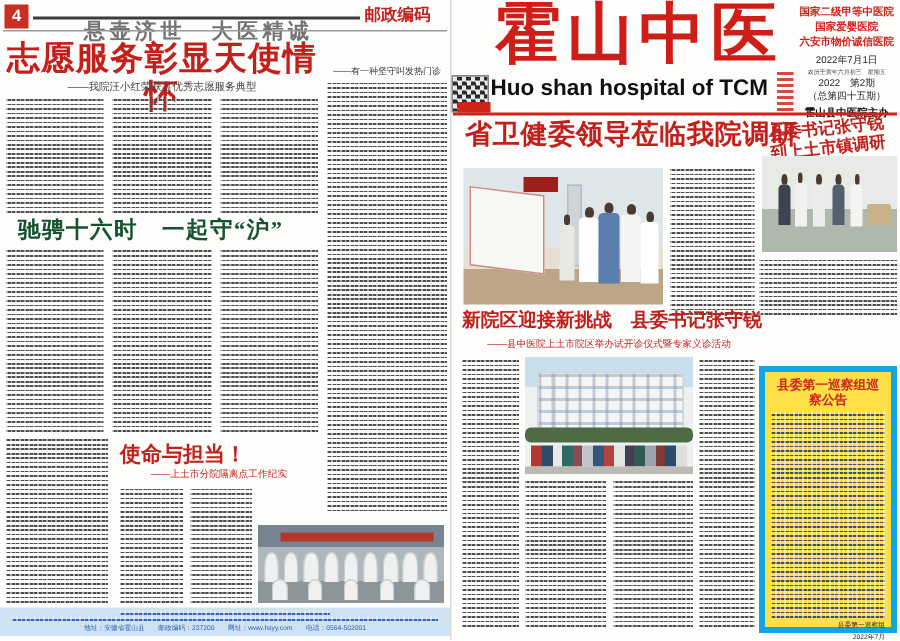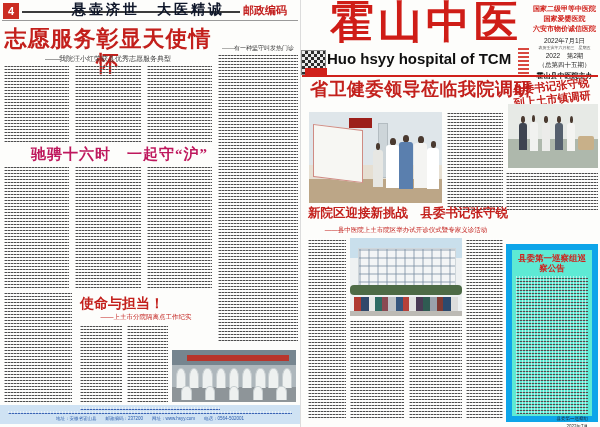--- a/index.html
+++ b/index.html
@@ -14,31 +14,31 @@
       repeating-linear-gradient(90deg, rgba(255,255,255,.5) 0 1px, transparent 1px 3px),
       repeating-linear-gradient(0deg, #3a64b5 0 1px, transparent 1px 3px);}
   .mtr{background:repeating-linear-gradient(0deg, rgba(210,40,30,.85) 0 2px, transparent 2px 4px);}
   .cols{display:flex;gap:6px;}
   .cols .mt{flex:1;}
 
   
   .pg-num{left:3px;top:3px;width:16px;height:16px;background:#cb2d22;color:#fff;
           font:700 11px/16px "Liberation Sans",sans-serif;text-align:center;}
   .hdr-midline{left:22px;top:11px;width:218px;height:2px;background:#3c3c3c;}
-  .motto{left:40px;top:1px;width:185px;text-align:right;font:700 14px/18px "Liberation Serif",serif;
-         color:#0f172a;letter-spacing:3px;}
+  .motto{left:40px;top:13px;width:185px;text-align:center;font:700 14px/18px "Liberation Serif",serif;
+         color:#737373;letter-spacing:3px;}
   .corner{left:243px;top:3px;width:55px;font:700 11px/14px "Liberation Serif",serif;color:#c3201f;}
   .hdr-rule{left:2px;top:20px;width:296px;height:1px;background:#9a9a9a;}
 
   .a1-title{left:4px;top:26px;width:208px;font:900 22px/1.15 "Liberation Serif",serif;
             color:#c3201c;text-align:center;letter-spacing:1px;}
   .a1-sub{left:8px;top:55px;width:200px;font:7px/8px "Liberation Sans",sans-serif;color:#444;text-align:center;}
   .body1{left:4px;top:64px;width:208px;height:78px;}
-  .a2-title{left:0;top:146px;width:208px;font:800 15px/1.1 "Liberation Serif",serif;
-            color:#be185d;text-align:right;letter-spacing:1px;}
+  .a2-title{left:12px;top:146px;width:208px;font:800 15px/1.1 "Liberation Serif",serif;
+            color:#14532d;text-align:left;letter-spacing:1px;}
   .body2{left:4px;top:166px;width:208px;height:122px;}
   .s3-col0{left:4px;top:292px;width:68px;height:110px;}
   .a3-title{left:80px;top:296px;width:132px;text-align:left;font:900 14px/1.1 "Liberation Serif",serif;color:#c3201c;}
   .a3-sub{left:80px;top:313px;width:132px;text-align:center;font:6.5px/8px "Liberation Sans",sans-serif;color:#c3201c;}
   .s3-cols{left:80px;top:324px;width:88px;height:78px;display:flex;gap:5px;}
   .s3-cols .mt{flex:1;}
   .sc-title{left:218px;top:27px;width:80px;text-align:center;font:800 13px/1.1 "Liberation Serif",serif;color:#111;}
   .sc-sub{left:214px;top:45px;width:88px;text-align:center;font:6px/7px "Liberation Sans",sans-serif;color:#333;}
   .sc-body{left:218px;top:55px;width:80px;height:286px;}
 
@@ -110,21 +110,21 @@
   .p3-crowd{position:absolute;left:4%;bottom:7%;width:92%;height:18%;
             background:linear-gradient(90deg,#b03a32 0 7%,#31496b 7% 14%,#e8e8e6 14% 20%,
               #2e6b63 20% 27%,#8a4a52 27% 33%,#c0c4c8 33% 40%,#35557e 40% 47%,#b6413a 47% 53%,
               #e3e4e2 53% 60%,#4a3b55 60% 66%,#2f5b52 66% 73%,#9aa2ac 73% 80%,#803a33 80% 86%,
               #2c4a6e 86% 93%,#dddddc 93% 100%);}
   .p3-ground{position:absolute;left:0;bottom:0;width:100%;height:7%;background:#bcbab4;}
   .r3-cols{left:350px;top:320px;width:112px;height:98px;display:flex;gap:5px;}
   .r3-cols .mt{flex:1;}
   .r3-colR{left:466px;top:238px;width:37px;height:180px;}
 
-  .notice{left:506px;top:244px;width:92px;height:178px;border:6px solid #0ea5e9;background:#5eead4;
+  .notice{left:506px;top:244px;width:92px;height:178px;border:4px solid #0ea5e9;background:#fde047;
           box-sizing:border-box;padding:3px 4px;}
   .n-title{font:900 8.5px/10px "Liberation Serif",serif;color:#d0211b;text-align:center;margin-bottom:3px;}
   .n-body{height:138px;}
   .n-sign,.n-date{font:4.5px/6px "Liberation Sans",sans-serif;color:#222;text-align:right;margin-top:2px;}
 </style>
 </head>
 <body>
 
 <div class="sheet">
 
@@ -185,21 +185,21 @@
   <div class="abs l-footer">
     <div class="f-r1 mtb"></div>
     <div class="f-r2 mtb"></div>
     <div class="f-r3">地址：安徽省霍山县　　邮政编码：237200　　网址：www.hsyy.com　　电话：0564-502001</div>
   </div>
 
   <div class="abs divider"></div>
 
   <div class="abs mast-title">霍山中医</div>
   <div class="abs qr"></div>
-  <div class="abs mast-en">Huo hsyy hospital of TCM</div>
+  <div class="abs mast-en">Huo shan hospital of TCM</div>
   <div class="abs mast-seal mtr"></div>
 
   <div class="abs info">
     <div class="hon">国家二级甲等中医院</div>
     <div class="hon">国家爱婴医院</div>
     <div class="hon">六安市物价诚信医院</div>
     <div class="i-date">2022年7月1日</div>
     <div class="i-lunar">农历壬寅年六月初三　星期五</div>
     <div class="i-issue">2022　第2期</div>
     <div class="i-total">（总第四十五期）</div>

